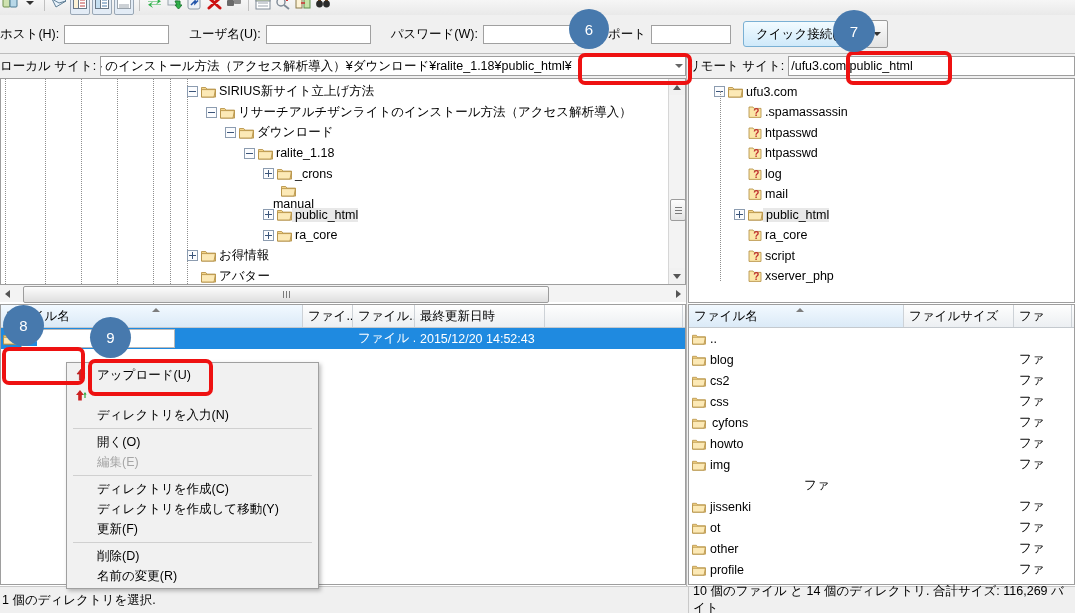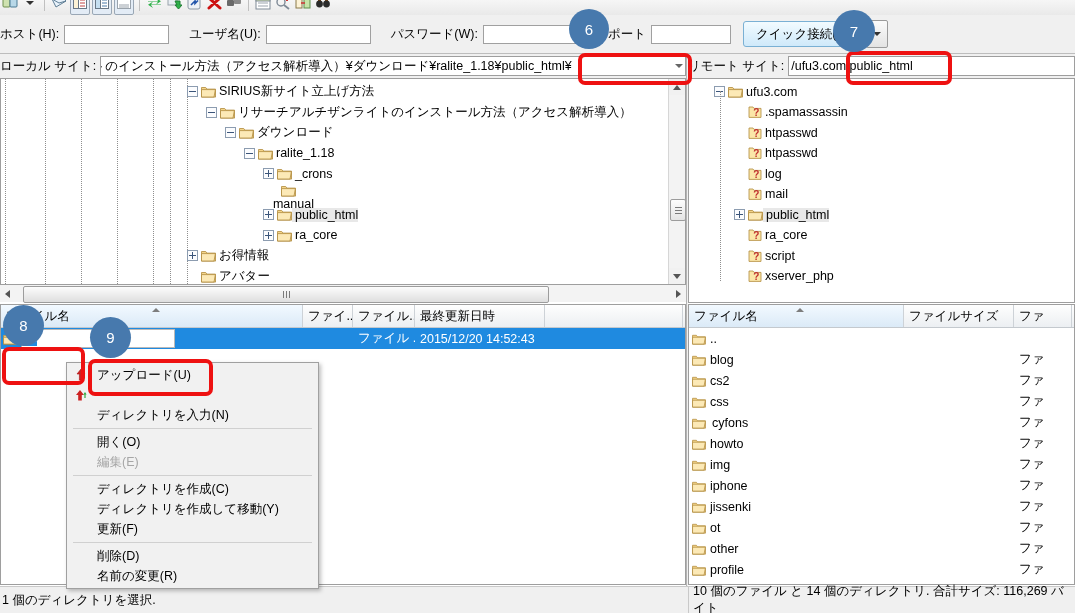--- a/index.html
+++ b/index.html
@@ -652,27 +652,20 @@
             <svg width="14" height="12" viewBox="0 0 15 13" style="flex:0 0 auto">
               <path d="M0.5 2.5 h4.2 l1.2 1.6 h8.6 v8 h-14 z" fill="#f5d58a" stroke="#b08a3c" stroke-width="0.8"></path>
               <path d="M0.5 4.6 h13.9 l-1.4 7.4 h-12.5 z" fill="#fce9b6" stroke="#b08a3c" stroke-width="0.8"></path>
             </svg>
             <span style="margin-left: 4px;">img</span>
           </div>
           <div class="lcell r" style="width: 110px; flex: 0 0 auto;"></div>
           <div class="lcell" style="width: 58px; flex: 0 0 auto;">ファ</div>
         </div>
         <div class="lrow">
-          <div class="lcell" style="width: 215px; flex: 0 0 auto; padding-left: 3px;">
-            <svg width="14" height="12" viewBox="0 0 15 13" style="flex:0 0 auto">
-              <path d="M0.5 2.5 h4.2 l1.2 1.6 h8.6 v8 h-14 z" fill="#f5d58a" stroke="#b08a3c" stroke-width="0.8"></path>
-              <path d="M0.5 4.6 h13.9 l-1.4 7.4 h-12.5 z" fill="#fce9b6" stroke="#b08a3c" stroke-width="0.8"></path>
-            </svg>
-            <span style="margin-left: 4px;">iphone</span>
-          </div>
           <div class="lcell r" style="width: 110px; flex: 0 0 auto;"></div>
           <div class="lcell" style="width: 58px; flex: 0 0 auto;">ファ</div>
         </div>
         <div class="lrow">
           <div class="lcell" style="width: 215px; flex: 0 0 auto; padding-left: 3px;">
             <svg width="14" height="12" viewBox="0 0 15 13" style="flex:0 0 auto">
               <path d="M0.5 2.5 h4.2 l1.2 1.6 h8.6 v8 h-14 z" fill="#f5d58a" stroke="#b08a3c" stroke-width="0.8"></path>
               <path d="M0.5 4.6 h13.9 l-1.4 7.4 h-12.5 z" fill="#fce9b6" stroke="#b08a3c" stroke-width="0.8"></path>
             </svg>
             <span style="margin-left: 4px;">jissenki</span>

